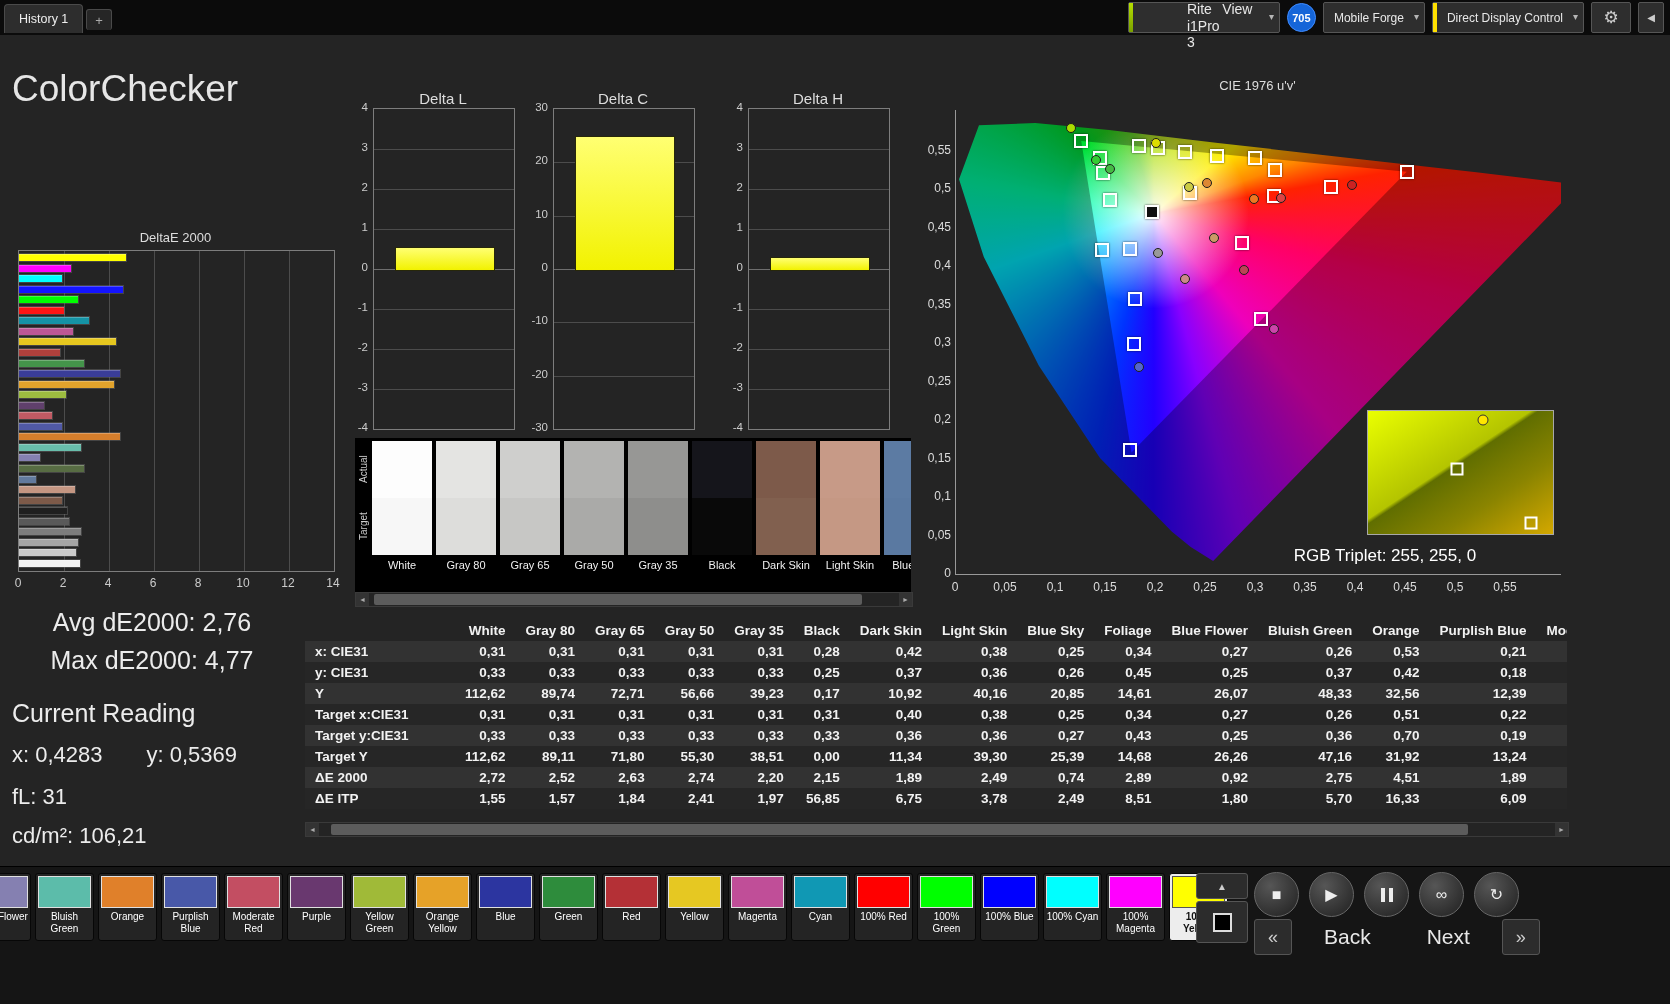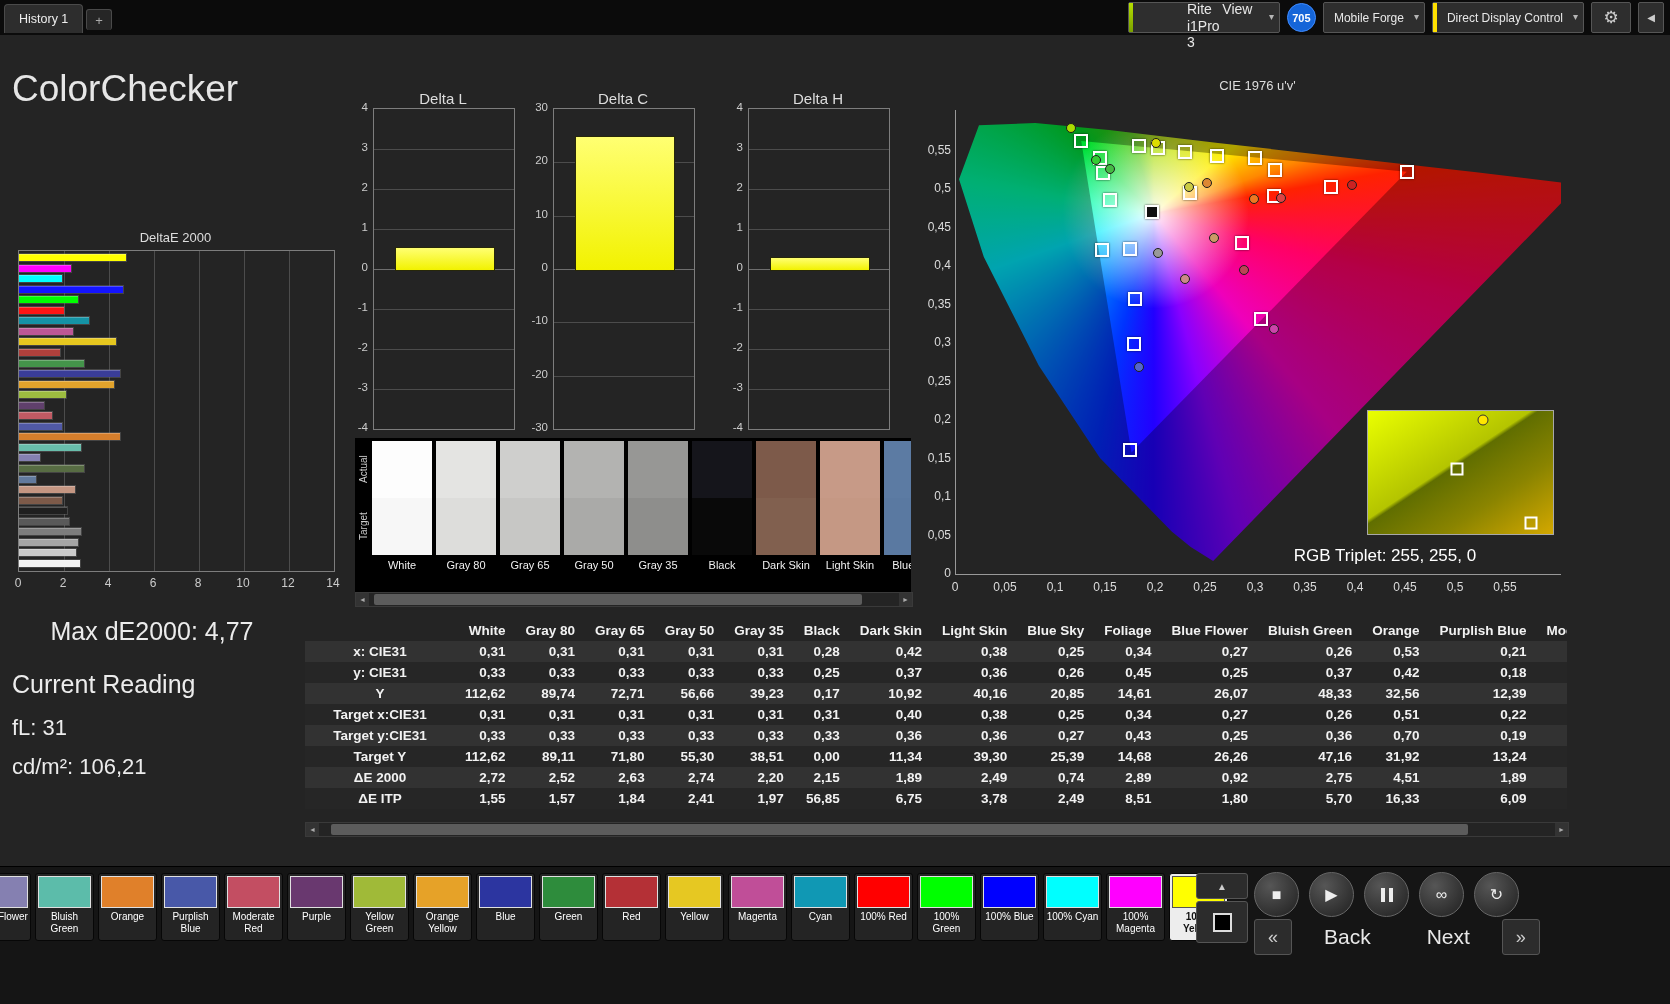--- a/index.html
+++ b/index.html
@@ -103,21 +103,21 @@
       transform:translate(-50%,-50%);}
   .inset-sq{position:absolute;width:9px;height:9px;border:2px solid #fff;transform:translate(-50%,-50%);}
   .rgb-triplet{position:absolute;left:330px;top:468px;width:280px;text-align:center;font-size:17px;color:#fff;}
 
   
   .table-panel{position:absolute;left:305px;top:620px;width:1262px;height:200px;overflow:hidden;}
   .dtable{border-collapse:collapse;white-space:nowrap;table-layout:auto;}
   .dtable th,.dtable td{font-size:13.5px;height:19px;padding:1px 10px;color:#f2f2f2;}
   .dtable thead th{font-weight:bold;text-align:right;}
   .dtable td{text-align:right;font-weight:bold;}
-  .dtable .rowlabel{text-align:center;font-weight:bold;min-width:130px;}
+  .dtable .rowlabel{text-align:left;font-weight:bold;min-width:130px;}
   .dtable tbody tr:nth-child(odd){background:#323232;}
   .dtable tbody tr:nth-child(even){background:#262626;}
 
   
   .toolbar{position:absolute;left:0;top:866px;width:1670px;height:138px;background:#151515;border-top:1px solid #000;}
   .toolbar-row{position:absolute;left:-28px;top:6px;display:flex;gap:4px;}
   .titem{width:57px;flex:0 0 auto;background:#242424;border:1px solid #070707;border-radius:3px;cursor:pointer;}
   .tswatch{height:30px;margin:2px;border:1px solid #e0e0e0;}
   .tlabel{min-height:26px;padding:1px 2px 3px;text-align:center;font-size:10px;line-height:1.15;color:#fff;}
   .titem.selected{background:#ededed;}
@@ -420,22 +420,27 @@
       <div class="cie-xtick" style="left: 275px;">0,25</div>
       <div class="cie-xtick" style="left: 325px;">0,3</div>
       <div class="cie-xtick" style="left: 375px;">0,35</div>
       <div class="cie-xtick" style="left: 425px;">0,4</div>
       <div class="cie-xtick" style="left: 475px;">0,45</div>
       <div class="cie-xtick" style="left: 525px;">0,5</div>
       <div class="cie-xtick" style="left: 575px;">0,55</div>
     </section>
 
   <section class="stats">
+    <div class="stat-avg">Avg dE2000: 2,76</div>
     <div class="stat-max">Max dE2000: 4,77</div>
     <div class="stat-heading">Current Reading</div>
+    <div class="stat-xy">
+      <span>x: 0,4283</span>
+      <span>y: 0,5369</span>
+    </div>
     <div class="stat-fl">fL: 31</div>
     <div class="stat-cd">cd/m²: 106,21</div>
   </section>
 
   <section class="table-panel">
     <table class="dtable">
       <thead>
           <tr>
             <th></th>
             <th>White</th>

